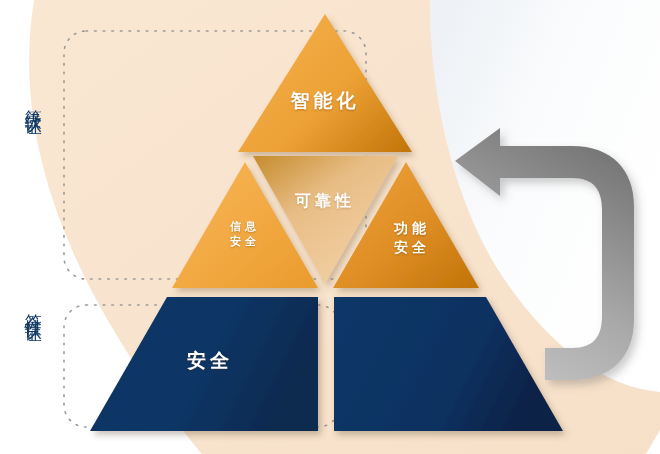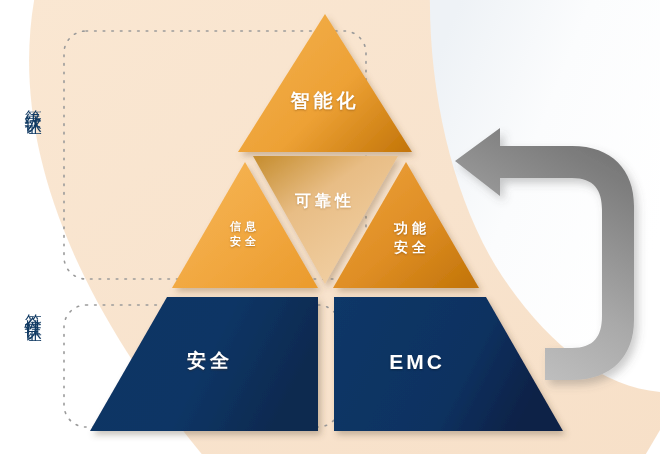--- a/index.html
+++ b/index.html
@@ -196,15 +196,14 @@
   <div class="vlabel" id="label-top">等级认证</div>
   <div class="vlabel" id="label-bottom">符合性认证</div>
 
   <div class="tlabel" id="t-rely">可靠性</div>
   <div class="tlabel" id="t-smart">智能化</div>
   <div class="tlabel" id="t-infosec">信息
 安全</div>
   <div class="tlabel" id="t-funcsec">功能
 安全</div>
   <div class="tlabel" id="t-safety">安全</div>
-  <div class="tlabel" id="t-emc">EMC</div>
 
 </div>
 
 </body></html>

